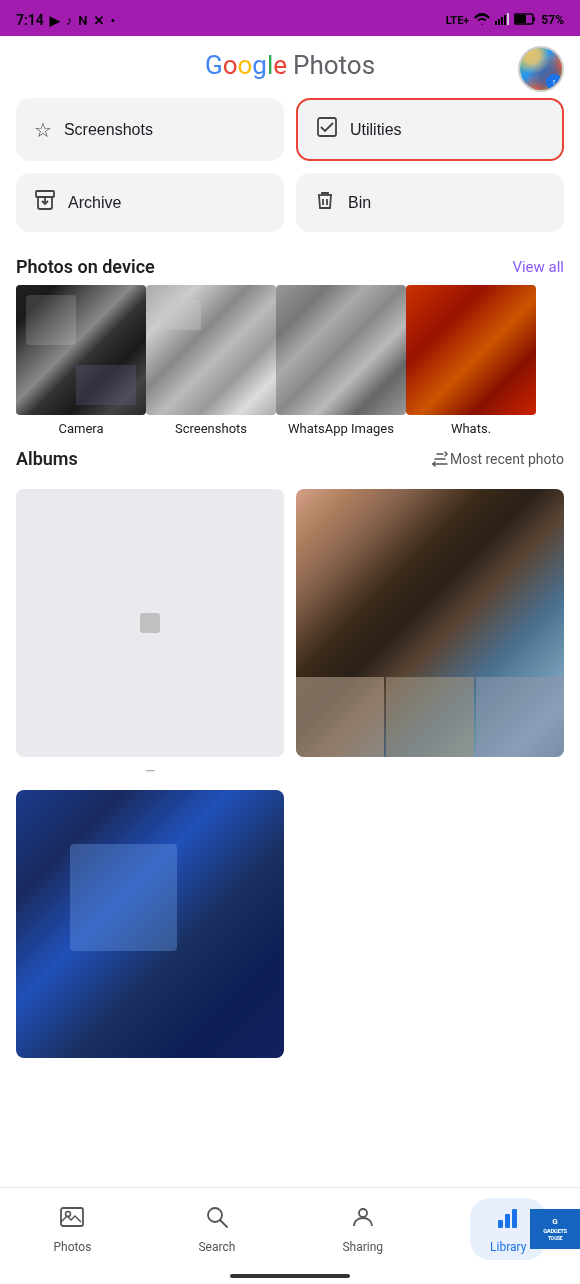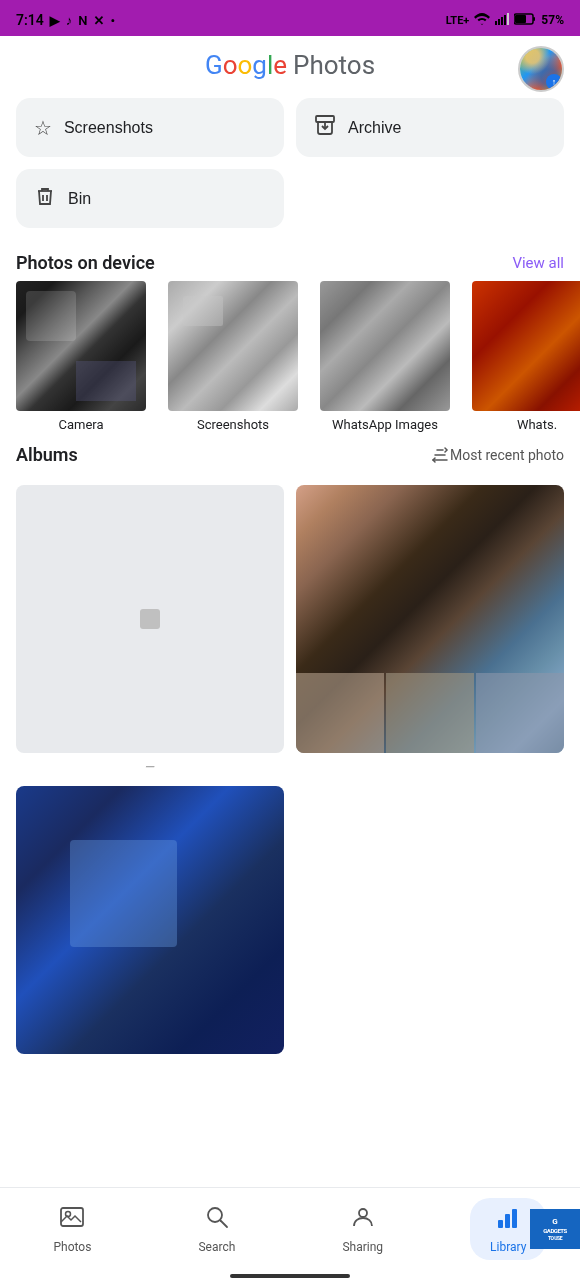--- a/index.html
+++ b/index.html
@@ -153,21 +153,21 @@
       display: flex;
       gap: 0;
       overflow-x: auto;
       padding: 0 0 0 16px;
       scrollbar-width: none;
     }
     .device-photo-item {
       display: flex;
       flex-direction: column;
       align-items: center;
-      margin-right: 22px;
+      margin-right: 0;
       cursor: pointer;
       flex-shrink: 0;
     }
     .device-photo-thumb {
       width: 130px;
       height: 130px;
       border-radius: 4px;
       overflow: hidden;
       margin-bottom: 6px;
     }
@@ -447,20 +447,29 @@
       <div class="avatar-upload-badge">↑</div>
     </div>
   </div>
 </div>
 
 <div class="quick-buttons">
   <button class="quick-btn">
     <span class="btn-icon">☆</span>
     <span>Screenshots</span>
   </button>
+  <button class="quick-btn highlighted">
+    <span class="btn-icon">
+      <svg width="22" height="22" viewBox="0 0 22 22">
+          <rect x="2" y="2" width="18" height="18" rx="2" fill="none" stroke="#444" stroke-width="1.8"></rect>
+          <polyline points="5,11 9,15 17,7" fill="none" stroke="#444" stroke-width="1.8"></polyline>
+        </svg>
+    </span>
+    <span>Utilities</span>
+  </button>
   <button class="quick-btn">
     <span class="btn-icon">
       <svg width="22" height="22" viewBox="0 0 22 22">
           <rect x="2" y="2" width="18" height="6" rx="1" fill="none" stroke="#444" stroke-width="1.8"></rect>
           <path d="M4 8v10a2 2 0 002 2h10a2 2 0 002-2V8" fill="none" stroke="#444" stroke-width="1.8"></path>
           <polyline points="8,12 11,15 14,12" fill="none" stroke="#444" stroke-width="1.8"></polyline>
           <line x1="11" y1="8" x2="11" y2="15" stroke="#444" stroke-width="1.8"></line>
         </svg>
     </span>
     <span>Archive</span>

